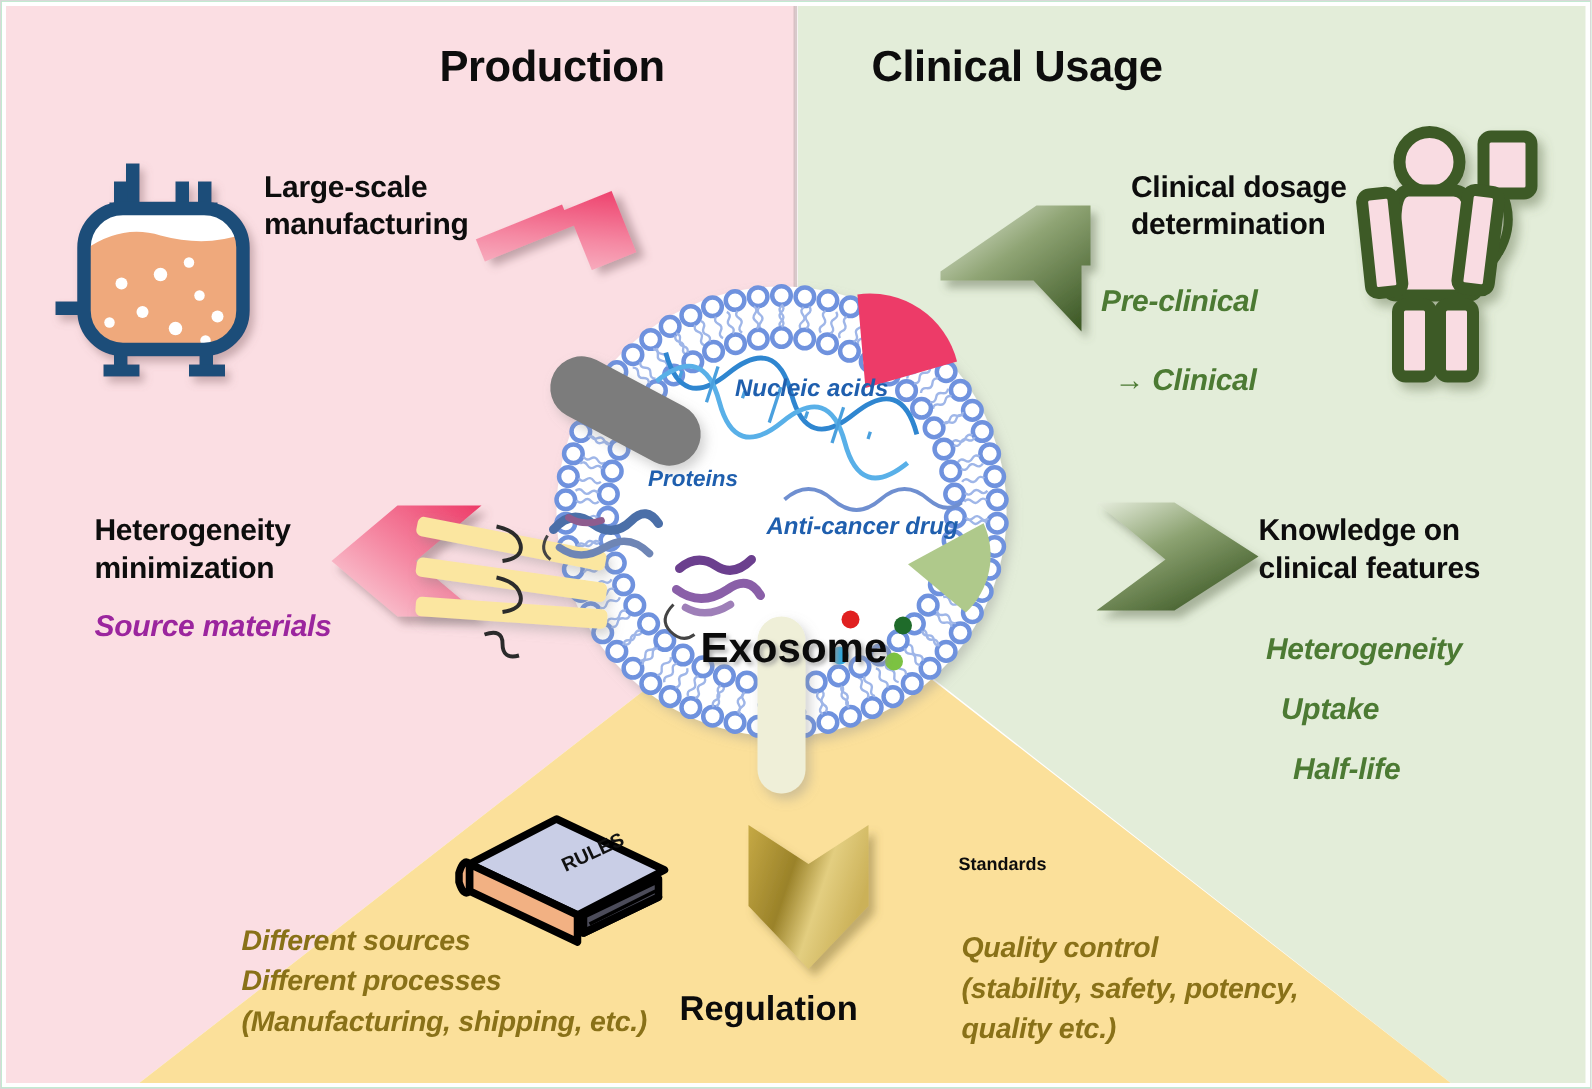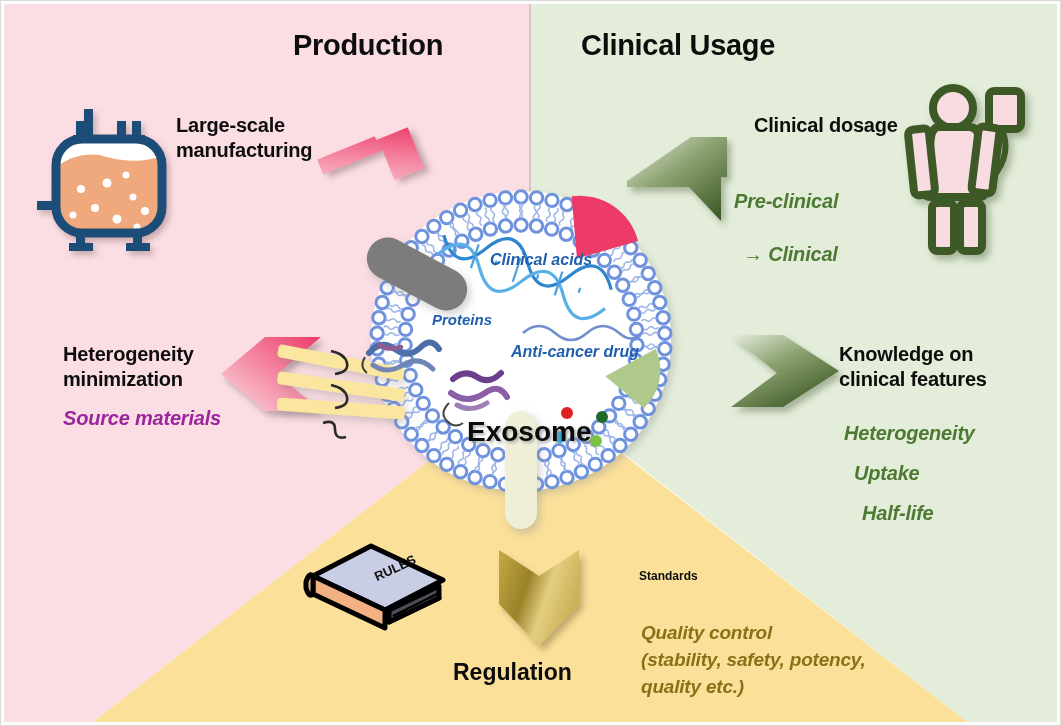--- a/index.html
+++ b/index.html
@@ -223,20 +223,21 @@
         <rect x="78" y="48" width="21" height="66" rx="5" ry="5" transform="rotate(7 88 81)"></rect>
 
         <rect x="35" y="124" width="22" height="48" rx="5" ry="5"></rect>
         <rect x="63" y="124" width="22" height="48" rx="5" ry="5"></rect>
       </g>
     </svg>
   </div>
 
   <div class="hdr" style="left:727px; top:112px; width:190px;margin-left:26px;">
     <div>Clinical dosage</div>
+    <div>determination</div>
   </div>
   <div class="sub green" style="left:733px; top:186px; width:190px;">
     <div>Pre-clinical</div>
     <div style="padding-left:9px;margin-top:24px;">→ Clinical</div>
   </div>
 
   <div class="icon-box" style="left:620px; top:128px; width:115px; height:108px;">
     <svg width="115" height="108" viewBox="0 0 115 108">
       <defs>
         <linearGradient id="grnGradA" x1="0" y1="0" x2="0.85" y2="1">
@@ -566,21 +567,21 @@
 
       <g>
         <circle cx="226" cy="252" r="6" fill="#E02020"></circle>
         <circle cx="261" cy="256" r="6" fill="#1F6B2A"></circle>
         <circle cx="219" cy="276" r="6" fill="#2AA9E0"></circle>
         <circle cx="255" cy="280" r="6" fill="#7CC242"></circle>
       </g>
     </svg>
   </div>
 
-  <div class="cargo-label" style="left:489px; top:250px;">Clinical acids</div>
+  <div class="cargo-label" style="left:489px; top:250px;">Nucleic acids</div>
   <div class="cargo-label small" style="left:431px; top:310px;">Proteins</div>
   <div class="cargo-label" style="left:510px; top:342px;">Anti-cancer drug</div>
 
   <div class="exosome-label" style="left:466px; top:415px;">Exosome</div>
 
   <div class="icon-box" style="left:494px; top:545px; width:92px; height:112px;">
     <svg width="92" height="112" viewBox="0 0 92 112">
       <defs>
         <linearGradient id="goldGrad" x1="0" y1="0" x2="1" y2="0.4">
           <stop offset="0%" stop-color="#C6A945"></stop>
@@ -616,20 +617,25 @@
         <path d="M20 50 L92 84 L150 54 L78 20 Z" fill="#C9CEE6"></path>
 
         <path d="M20 50 L20 68 L92 102 L92 84 Z" fill="#F2B183"></path>
         <path d="M13 56 Q 16 46 20 50 L20 68 Q 16 72 13 62 Z" fill="#F2B183"></path>
       </g>
 
       <text x="104" y="46" font-family="Liberation Sans, sans-serif" font-size="13" font-weight="bold" fill="#111" text-anchor="middle" transform="rotate(-25 104 46)">RULES</text>
     </svg>
   </div>
 
+  <div class="sub gold" style="left:160px; top:613px; width:370px; line-height:27px; font-size:19px;">
+    <div>Different sources</div>
+    <div>Different processes</div>
+    <div>(Manufacturing, shipping, etc.)</div>
+  </div>
 
   <div class="sub gold" style="left:640px; top:618px; width:330px; line-height:27px; font-size:19px;">
     <div>Quality control</div>
     <div>(stability, safety, potency,</div>
     <div>quality etc.)</div>
   </div>
 
 </div>
 
 </body></html>

